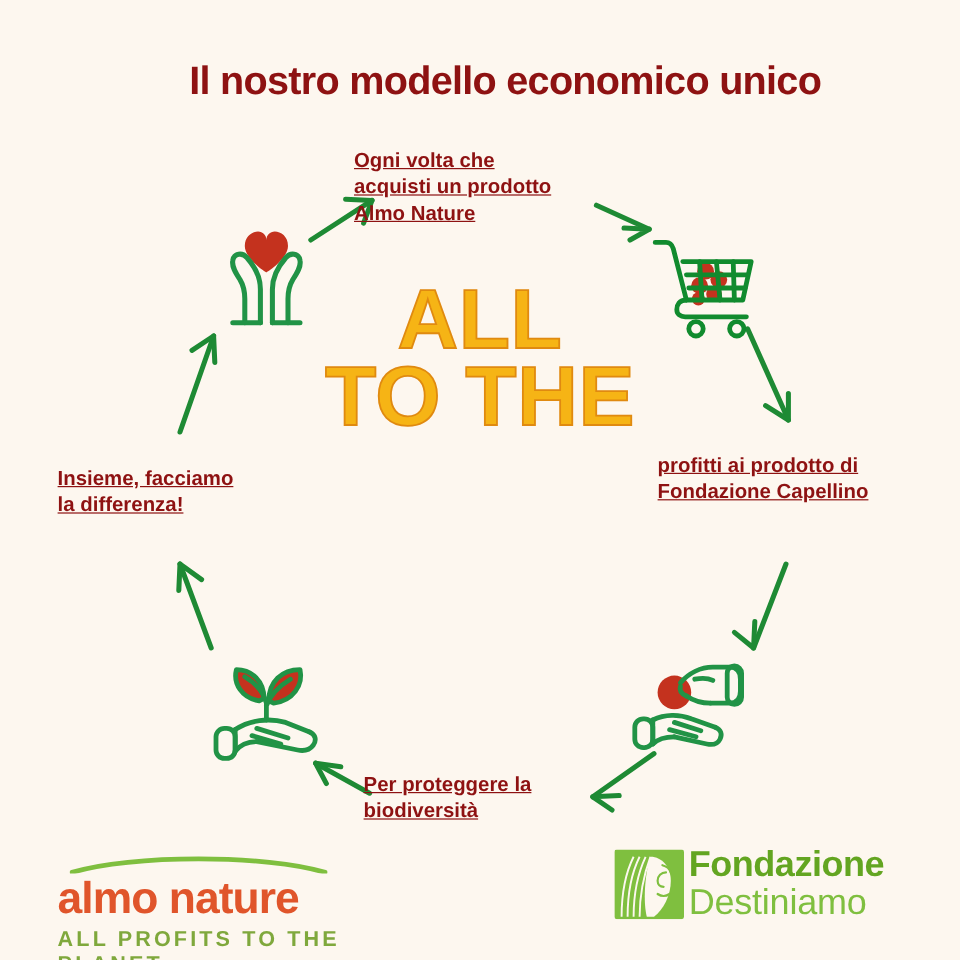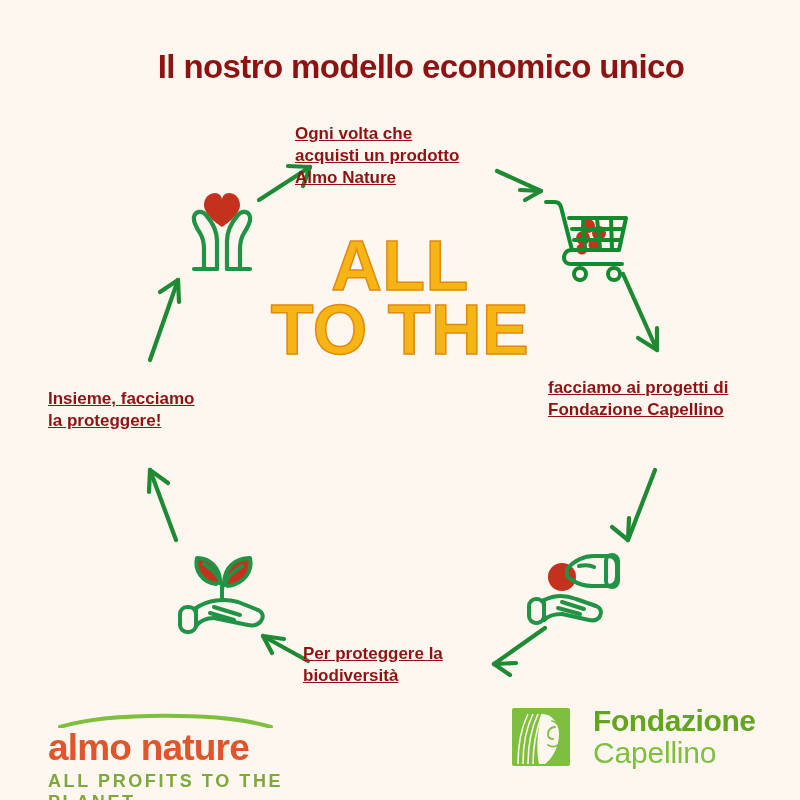--- a/index.html
+++ b/index.html
@@ -117,21 +117,21 @@
     margin-top: 5px;
     font-family: "Liberation Sans", sans-serif;
   }
 
   .logo-fondazione {
     position: absolute;
     left: 512px;
     top: 706px;
     display: flex;
     align-items: center;
-    gap: 23px;
+    gap: 4px;
   }
   .fond-words {
     line-height: 1.0;
   }
   .fond-line1 {
     font-size: 30px;
     font-weight: bold;
     color: #63A521;
     letter-spacing: -0.4px;
     font-family: "Liberation Sans", sans-serif;
@@ -202,32 +202,32 @@
     <span class="hl-line">TO THE</span>
   </div>
 
   <div class="step-caption cap-top">
     <div>Ogni volta che</div>
     <div>acquisti un prodotto</div>
     <div>Almo Nature</div>
   </div>
 
   <div class="step-caption cap-right">
-    <div>facciamo ai progetti di</div>
+    <div>profitti ai prodotto di</div>
     <div>Fondazione Capellino</div>
   </div>
 
   <div class="step-caption cap-bottom">
     <div>Per proteggere la</div>
     <div>biodiversità</div>
   </div>
 
   <div class="step-caption cap-left">
     <div>Insieme, facciamo</div>
-    <div>la proteggere!</div>
+    <div>la differenza!</div>
   </div>
 
   <div class="node-icon icon-hands-heart">
     <svg width="104" height="92" viewBox="0 0 104 92" xmlns="http://www.w3.org/2000/svg">
       <path d="M52,44 C52,44 34,33 34,22 C34,14 40,10 45,10 C49,10 52,13 52,17 C52,13 55,10 59,10 C64,10 70,14 70,22 C70,33 52,44 52,44 Z" fill="#C4321E"></path>
       <g fill="none" stroke="#219346" stroke-width="4.2" stroke-linecap="round" stroke-linejoin="round">
         <path d="M47,86 L47,58 C47,50 43,40 36,32 C32,27 25,28 24,34 C23,39 26,44 30,50 C33,55 34,60 34,66 L34,86"></path>
         <path d="M57,86 L57,58 C57,50 61,40 68,32 C72,27 79,28 80,34 C81,39 78,44 74,50 C71,55 70,60 70,66 L70,86"></path>
         <path d="M24,86 L47,86 M57,86 L80,86"></path>
       </g>
@@ -316,17 +316,17 @@
       </g>
       <path d="M30,6 C40,6 47,15 47,26 C47,38 41,50 33,56 L27,56 C24,44 25,22 30,6 Z" fill="#FDF7EF"></path>
       <g fill="none" stroke="#7FBF3F" stroke-width="1.8" stroke-linecap="round">
         <path d="M43,19 C39,19 36,22 36,26 C36,29 38,31 41,31"></path>
         <path d="M36,37 C39,39 43,39 46,37"></path>
         <path d="M40,13 C44,14 46,16 47,19"></path>
       </g>
     </svg>
     <div class="fond-words">
       <div class="fond-line1">Fondazione</div>
-      <div class="fond-line2">Capellino</div>
+      <div class="fond-line2">Destiniamo</div>
     </div>
   </div>
 
 </div>
 
 </body></html>

